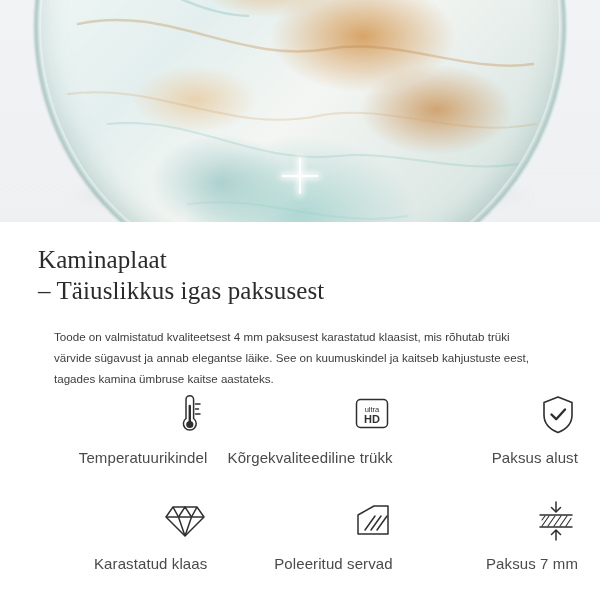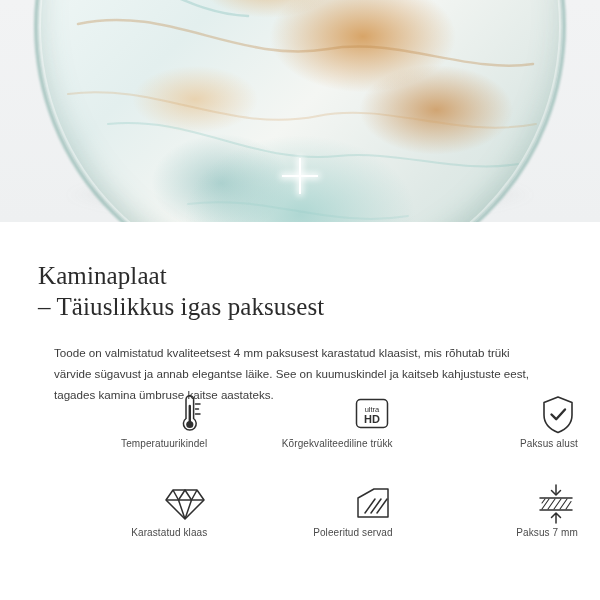--- a/index.html
+++ b/index.html
@@ -120,21 +120,21 @@
   }
   .sparkle::before { left: 50%; top: 0; width: 2px; height: 100%; margin-left: -1px; }
   .sparkle::after  { top: 50%; left: 0; height: 2px; width: 100%; margin-top: -1px; }
 
   
   .content {
     position: absolute;
     left: 0;
     top: 222px;
     width: 588px;
-    padding: 16px 38px;
+    padding: 0 38px;
   }
 
   .headline {
     font-family: "Liberation Serif", serif;
     font-size: 25px;
     line-height: 31px;
     color: #2b2b2b;
     font-weight: 400;
     margin: 22px 0 0 0;
     letter-spacing: 0.1px;
@@ -173,21 +173,22 @@
   }
 
   .feat-icon {
     height: 46px;
     display: flex;
     align-items: center;
     justify-content: center;
   }
 
   .feat-label {
-    font-size: 10px;
+    margin-top: 11px;
+    font-size: 15px;
     color: #4a4a4a;
     letter-spacing: 0.1px;
   }
 
   svg { display: block; }
 </style>
 </head>
 <body>
 
 <div class="page">

